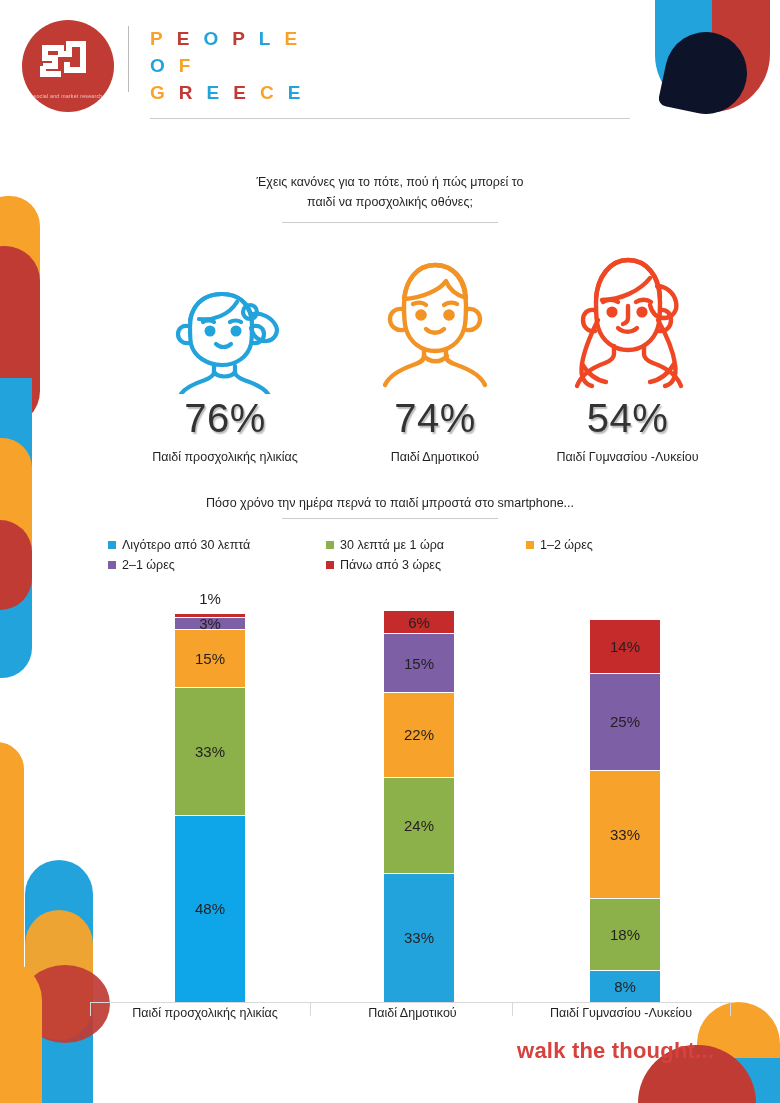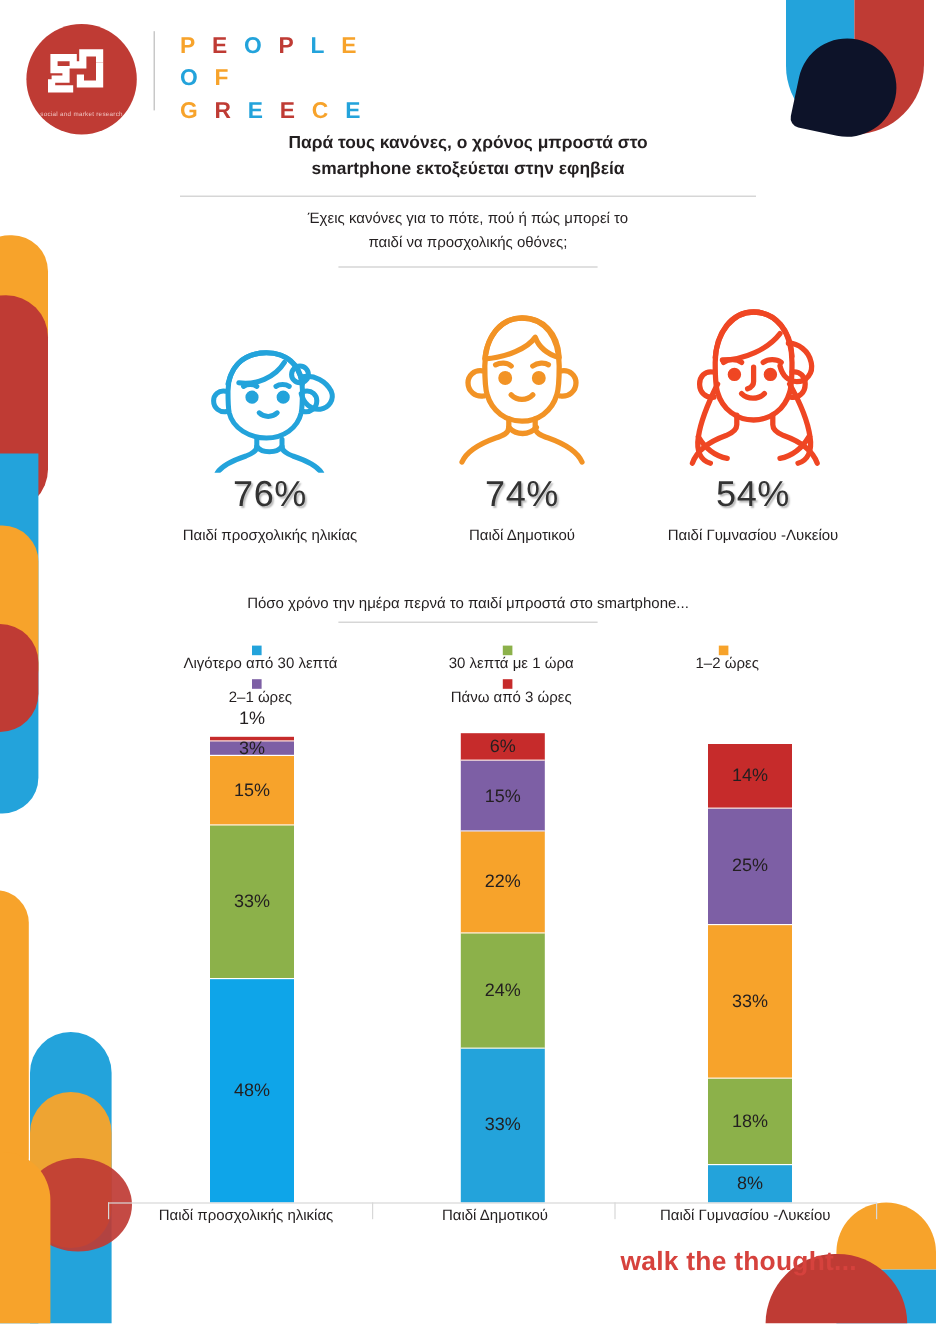--- a/index.html
+++ b/index.html
@@ -66,33 +66,33 @@
   .rule-2 { width:216px; margin-top:9px; }
 
   
   .figures { position:absolute; top:244px; left:0; width:780px; height:230px; }
   .fig { position:absolute; text-align:center; }
   .fig-1 { left:120px; width:210px; }
   .fig-2 { left:330px; width:210px; }
   .fig-3 { left:520px; width:215px; }
   .fig-art { height:150px; display:flex; align-items:flex-end; justify-content:center; }
   .fig-pct {
-    font-size:30px; font-weight:400; color:#333; letter-spacing:.5px;
+    font-size:40px; font-weight:400; color:#333; letter-spacing:.5px;
     text-shadow: 1.5px 1.5px 1.5px rgba(0,0,0,.28); margin-top:2px;
   }
   .fig-lbl { font-size:12.5px; color:#231f20; margin-top:9px; }
 
   
   .chart-intro { position:absolute; top:496px; left:120px; width:540px; text-align:center; }
   .chart-intro-text { font-size:12.5px; color:#231f20; }
   .rule-3 { width:216px; margin:8px auto 0; }
 
   .legend { position:absolute; top:538px; left:108px; width:600px; }
   .legend-row { display:flex; margin-bottom:6px; }
-  .legend-item { display:flex; align-items:center; font-size:12.5px; color:#231f20;flex-direction:column; }
+  .legend-item { display:flex; align-items:center; font-size:12.5px; color:#231f20; }
   .lg-1 { width:218px; } .lg-2 { width:200px; } .lg-3 { width:160px; }
   .swatch { width:8px; height:8px; margin-right:6px; flex:0 0 auto; }
 
   .chart { position:absolute; top:586px; left:0; width:780px; height:420px; }
   .bar-col { position:absolute; bottom:4px; width:70px; }
   .col-1 { left:175px; } .col-2 { left:384px; } .col-3 { left:590px; }
   .seg { position:relative; display:flex; align-items:center; justify-content:center;
          border-bottom:1.5px solid #ffffff; }
   .seg:last-child { border-bottom:none; }
   .seg-lbl { font-size:15px; color:#231f20; }
@@ -162,24 +162,20 @@
         <span style="color: rgb(191, 59, 52);">R</span>
         <span style="color: rgb(35, 163, 219);">E</span>
         <span style="color: rgb(191, 59, 52);">E</span>
         <span style="color: rgb(247, 163, 43);">C</span>
         <span style="color: rgb(35, 163, 219);">E</span>
       </div>
     </div>
 </div>
 
 <div class="title-block">
-  <div class="main-title">
-    <div>Παρά τους κανόνες, ο χρόνος μπροστά στο</div>
-    <div>smartphone εκτοξεύεται στην εφηβεία</div>
-  </div>
   <div class="rule rule-1"></div>
 </div>
 
 <div class="q-block">
   <div class="q-text">
     <div>Έχεις κανόνες για το πότε, πού ή πώς μπορεί το</div>
     <div>παιδί να προσχολικής οθόνες;</div>
   </div>
   <div class="rule rule-2"></div>
 </div>

